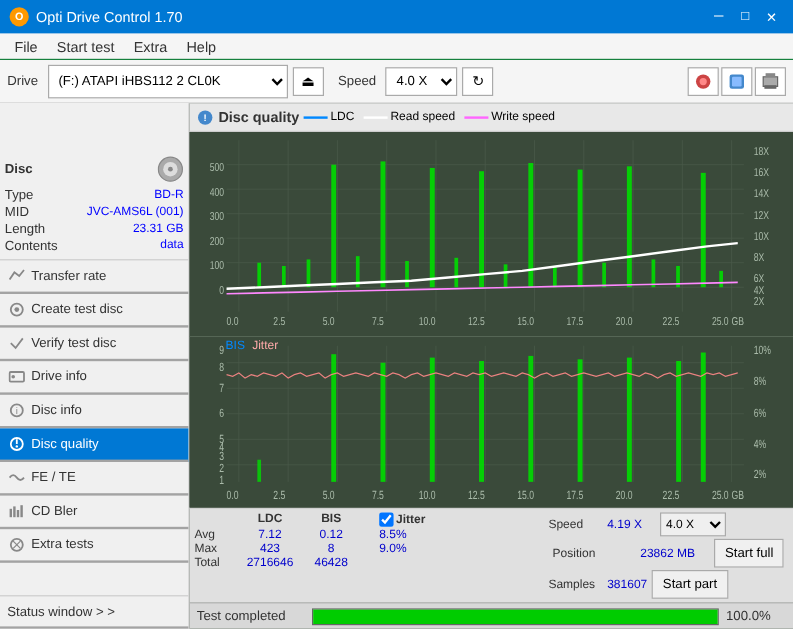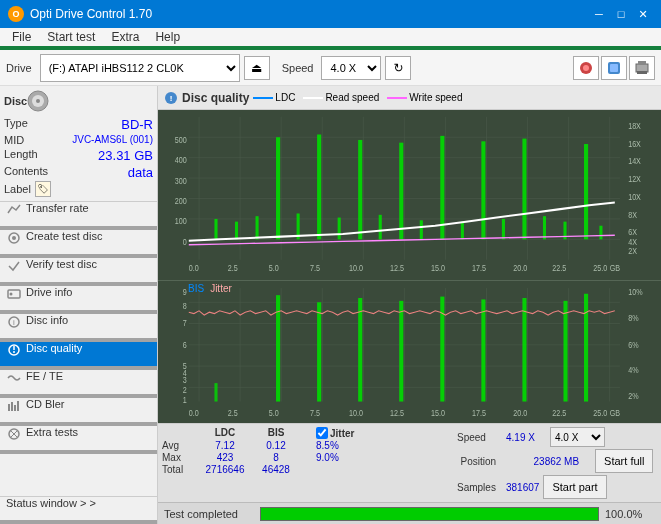--- a/index.html
+++ b/index.html
@@ -6,50 +6,50 @@
     body { font-family: 'Segoe UI', Tahoma, sans-serif; font-size: 11px; background: #f0f0f0; width: 661px; height: 524px; overflow: hidden; }
     
     
     .title-bar { background: #0078d4; color: white; height: 28px; display: flex; align-items: center; justify-content: space-between; padding: 0 8px; font-size: 12px; }
     .title-bar-left { display: flex; align-items: center; gap: 6px; }
     .title-bar-icon { width: 16px; height: 16px; background: #ff9900; border-radius: 50%; display: flex; align-items: center; justify-content: center; font-size: 9px; color: white; font-weight: bold; }
     .title-bar-controls { display: flex; gap: 2px; }
     .title-btn { width: 20px; height: 18px; background: transparent; border: none; color: white; cursor: pointer; font-size: 11px; display: flex; align-items: center; justify-content: center; }
 
     
-    .menu-bar { background: #f5f5f5; height: 22px; display: flex; align-items: center; padding: 0 4px; border-bottom: 4px solid #15803d; font-size: 12px; }
+    .menu-bar { background: #f5f5f5; height: 22px; display: flex; align-items: center; padding: 0 4px; border-bottom: 1px solid #15803d; font-size: 12px; }
     .menu-item { padding: 2px 8px; cursor: pointer; color: #333; }
 
     
     .toolbar { background: #f5f5f5; height: 36px; display: flex; align-items: center; padding: 0 6px; border-bottom: 1px solid #ddd; gap: 4px; }
     .drive-label { font-size: 11px; color: #333; margin-right: 4px; }
     .drive-select { height: 28px; border: 1px solid #aaa; background: white; font-size: 11px; padding: 0 4px; min-width: 200px; }
     .toolbar-icon-btn { width: 26px; height: 24px; border: 1px solid #aaa; background: white; cursor: pointer; display: flex; align-items: center; justify-content: center; font-size: 12px; }
     .speed-label { font-size: 11px; color: #333; margin-left: 8px; margin-right: 4px; }
     .speed-select { height: 24px; border: 1px solid #aaa; background: white; font-size: 11px; padding: 0 4px; width: 60px; }
     .toolbar-spacer { flex: 1; }
     .toolbar-right-icons { display: flex; gap: 2px; }
     .toolbar-right-btn { width: 26px; height: 24px; border: 1px solid #aaa; background: white; cursor: pointer; display: flex; align-items: center; justify-content: center; }
 
     
     .main { display: flex; height: calc(524px - 28px - 22px - 36px); }
 
     
     .sidebar { width: 158px; background: #f0f0f0; border-right: 1px solid #ccc; display: flex; flex-direction: column; }
     
     .disc-section { padding: 4px; border-bottom: 1px solid #ccc; }
-    .disc-header { display: flex; align-items: center; margin-bottom: 4px; }
+    .disc-header { display: flex; align-items: center; justify-content: space-between; margin-bottom: 4px; margin-top: 40px; }
     .disc-title { font-weight: bold; font-size: 11px; color: #333; }
     .disc-info-row { display: flex; justify-content: space-between; padding: 1px 0; font-size: 11px; }
     .disc-info-label { color: #333; }
-    .disc-info-value { color: #0000cc; font-size: 13px; }
+    .disc-info-value { color: #0000cc; font-size: 10px; }
     .disc-info-value.blue { color: #0000ff; }
     
     .nav-section { flex: 1; }
-    .nav-item { display: flex; height: 28px; padding: 0 6px; cursor: pointer; font-size: 11px; color: #333; border-bottom: 4px solid #a3a3a3; gap: 4px; }
+    .nav-item { display: flex; align-items: center; height: 28px; padding: 0 6px; cursor: pointer; font-size: 11px; color: #333; border-bottom: 2px solid #a3a3a3; gap: 4px; }
     .nav-item.active { background: #0078d4; color: white; }
     .nav-item-icon { width: 16px; height: 16px; display: flex; align-items: center; justify-content: center; font-size: 12px; }
     
     .status-section { border-top: 1px solid #ccc; }
     
     
     .dq-header { background: #e8e8e8; height: 24px; display: flex; align-items: center; padding: 0 6px; border-bottom: 1px solid #ccc; gap: 4px; }
     .dq-title { font-weight: bold; font-size: 12px; color: #333; }
     .legend { display: flex; align-items: center; gap: 8px; font-size: 10px; }
     .legend-item { display: flex; align-items: center; gap: 2px; }
@@ -140,24 +140,20 @@
         <span class="disc-info-value blue" style="font-size:10px;">JVC-AMS6L (001)</span>
       </div>
       <div class="disc-info-row">
         <span class="disc-info-label">Length</span>
         <span class="disc-info-value blue">23.31 GB</span>
       </div>
       <div class="disc-info-row">
         <span class="disc-info-label">Contents</span>
         <span class="disc-info-value blue">data</span>
       </div>
-      <div class="disc-label-row">
-        <span class="disc-info-label">Label</span>
-        <div class="label-icon">🏷</div>
-      </div>
     </div>
 
     <div class="nav-section">
       <div class="nav-item">
         <div class="nav-item-icon">
           <svg width="14" height="14" viewBox="0 0 14 14">
               <polyline points="1,10 5,4 9,7 13,2" fill="none" stroke="#888" stroke-width="1.5"></polyline>
             </svg>
         </div>
         <span>Transfer rate</span>

